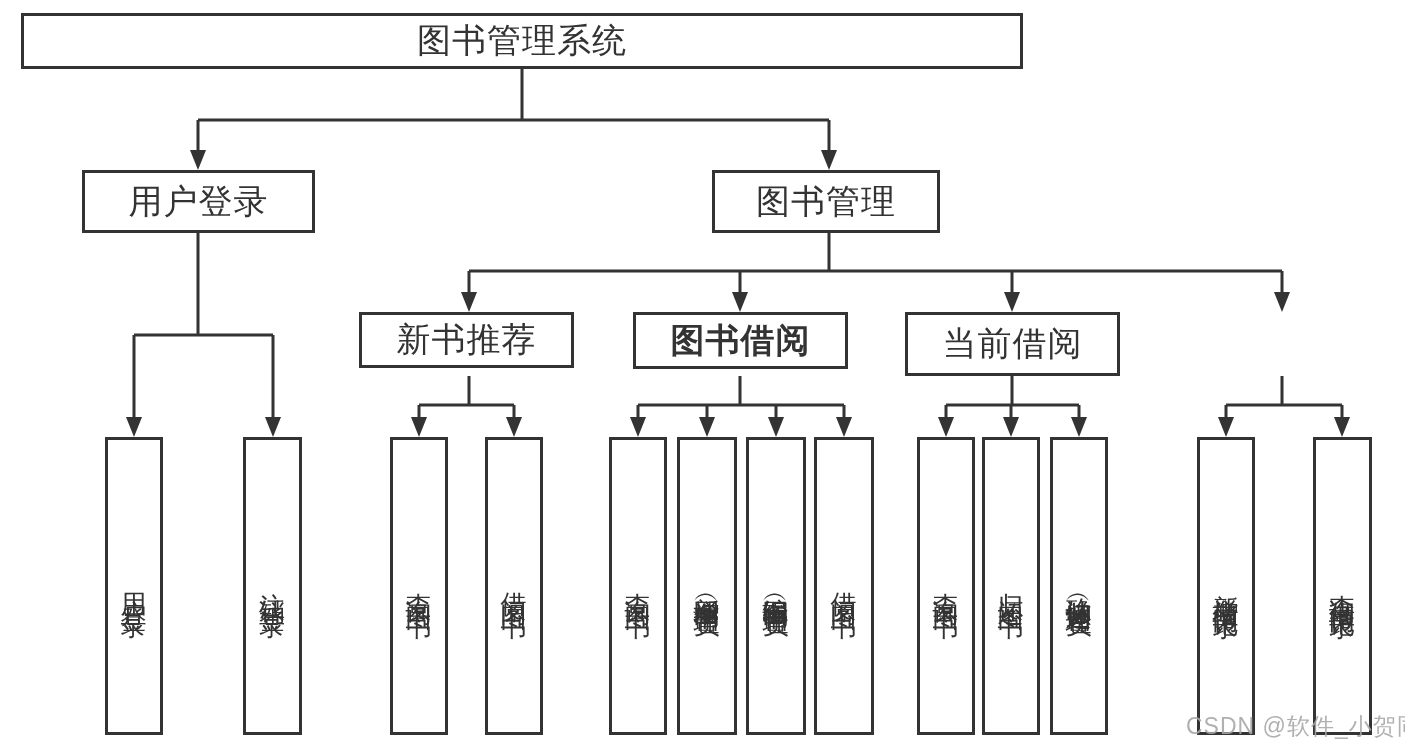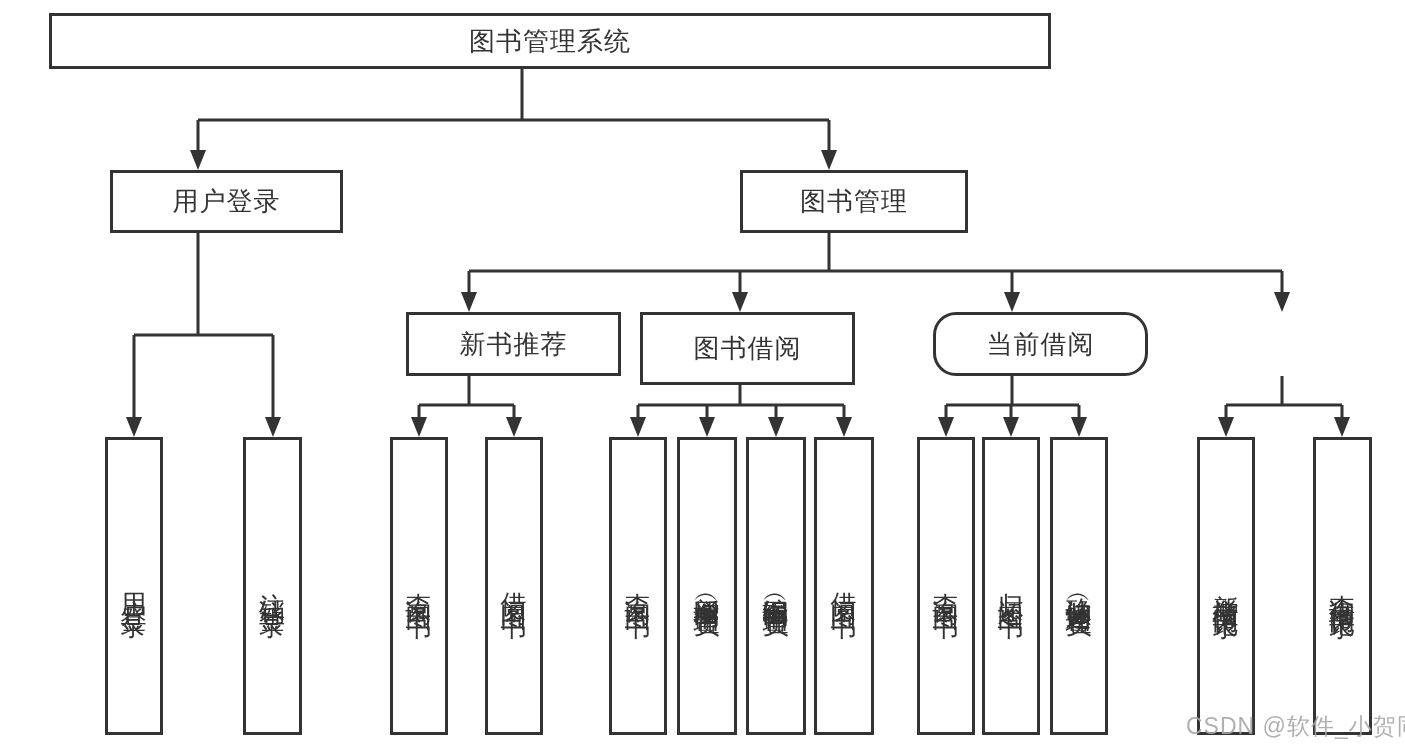--- a/index.html
+++ b/index.html
@@ -5,21 +5,21 @@
   html,body{margin:0;padding:0;background:#ffffff;}
   #canvas{
     position:relative;width:1405px;height:747px;background:#ffffff;
     font-family:"Liberation Sans",sans-serif;color:#333333;overflow:hidden;
   }
   #connectors{position:absolute;left:0;top:0;z-index:1;}
   .box{
     position:absolute;box-sizing:border-box;border:3px solid #333333;background:#ffffff;
     display:flex;align-items:center;justify-content:center;z-index:2;
   }
-  .hbox{font-size:26px;letter-spacing:1px;white-space:nowrap;margin-left:28px;}
+  .hbox{font-size:34px;letter-spacing:1px;white-space:nowrap;}
   .vbox span{
     writing-mode:vertical-rl;text-orientation:mixed;
     font-size:26px;letter-spacing:7px;line-height:1;white-space:nowrap;
   }
   .vbox.med span{letter-spacing:4px;}
   .vbox.tight span{letter-spacing:2px;}
   .watermark{
     position:absolute;left:1186px;top:711px;z-index:4;
     font-size:23px;letter-spacing:1px;color:#a8a8a8;opacity:.9;white-space:nowrap;
   }
@@ -67,23 +67,23 @@
       <polygon points="1218,417 1234,417 1226,437"></polygon>
       <polygon points="1334,417 1350,417 1342,437"></polygon>
     </g>
   </svg>
 
   <div class="box hbox" style="left:21px;top:13px;width:1002px;height:56px;">图书管理系统</div>
 
   <div class="box hbox" style="left:82px;top:170px;width:233px;height:63px;">用户登录</div>
   <div class="box hbox" style="left:712px;top:170px;width:228px;height:63px;">图书管理</div>
 
-  <div class="box hbox" style="left:378px;top:312px;width:215px;height:64px;">新书推荐</div>
-  <div class="box hbox" style="left:612px;top:312px;width:215px;height:73px;">图书借阅</div>
-  <div class="box hbox" style="left:905px;top:312px;width:215px;height:64px;border-radius:23px;">当前借阅</div>
+  <div class="box hbox" style="left:359px;top:312px;width:215px;height:56px;">新书推荐</div>
+  <div class="box hbox" style="left:633px;top:312px;width:215px;height:57px;font-weight:bold;">图书借阅</div>
+  <div class="box hbox" style="left:905px;top:312px;width:215px;height:64px;">当前借阅</div>
 
   <div class="box vbox" style="left:105px;top:437px;width:58px;height:298px;">
     <span>用户登录</span>
   </div>
   <div class="box vbox" style="left:243px;top:437px;width:59px;height:298px;">
     <span>注销登录</span>
   </div>
 
   <div class="box vbox" style="left:390px;top:437px;width:58px;height:298px;">
     <span>查询图书</span>

